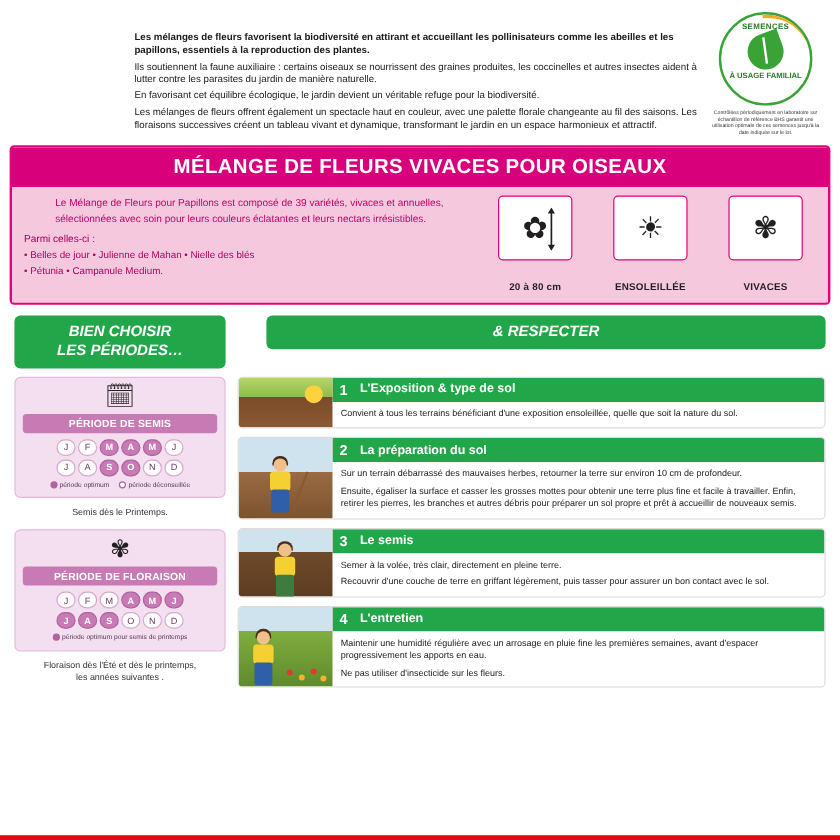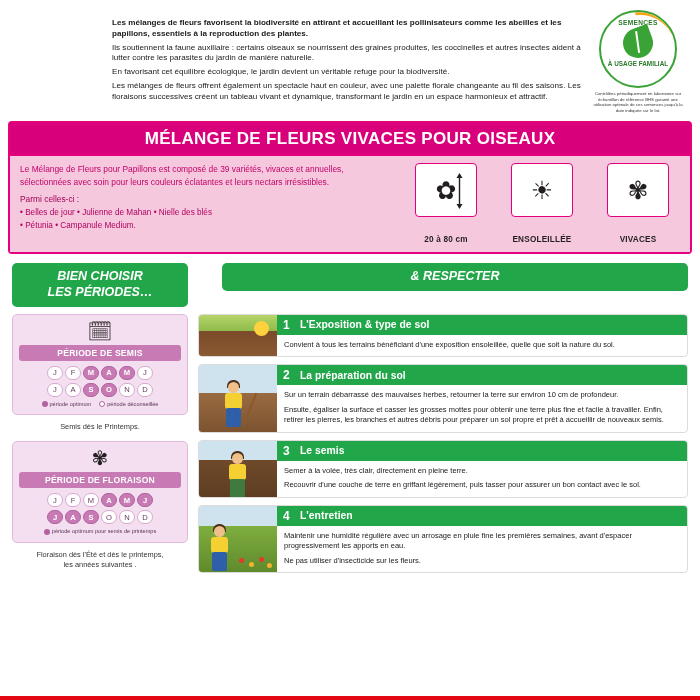--- a/index.html
+++ b/index.html
@@ -7,21 +7,21 @@
     width: 700px; height: 700px;
     font-family: "Liberation Sans", sans-serif;
     background: #ffffff;
     color: #231f20;
     overflow: hidden;
     position: relative;
   }
   .page { position: relative; width: 700px; height: 700px; padding: 6px 8px 0 8px; }
 
   
-  .intro { display: flex; gap: 6px; align-items: center; padding: 4px 4px 6px 104px; }
+  .intro { display: flex; gap: 6px; align-items: flex-end; padding: 4px 4px 6px 104px; }
   .intro-text { flex: 1; font-size: 8.1px; line-height: 1.33; color: #1a1a1a; }
   .intro-text p { margin-bottom: 3px; }
   .intro-text p.bold { font-weight: bold; }
   .badge-wrap { width: 100px; text-align: center; flex: 0 0 100px; }
   .badge-circle {
     width: 78px; height: 78px; border-radius: 50%;
     background: #ffffff; border: 2px solid #3aa335;
     margin: 0 auto; position: relative; overflow: hidden;
   }
   .badge-circle .bc-top {
@@ -50,21 +50,21 @@
 
   
   .pink-block { border: 2px solid #e5007d; border-radius: 4px; margin-top: 2px; }
   .pink-title {
     background: #d9007c; color: #fff; text-align: center;
     font-size: 17px; font-weight: bold; letter-spacing: .3px;
     padding: 6px 0 5px; border-bottom: 2px solid #e5007d;
   }
   .pink-body { background: #f5c8de; display: flex; padding: 7px 8px 8px 10px; gap: 8px; }
   .pink-left { flex: 1; color: #b3005f; font-size: 8.4px; line-height: 1.45; }
-  .pink-left .lead { color: #c4006a; margin-bottom: 5px; }
+  .pink-left .lead { color: #c4006a; margin-bottom: 5px; margin-left: 26px; }
   .pink-left .parmi { color: #a30057; margin-bottom: 2px; }
   .pink-left ul { list-style: none; font-size: 8.2px; }
   .pink-left li { margin-bottom: 1px; }
   .pink-icons { display: flex; gap: 8px; flex: 0 0 290px; justify-content: flex-end; }
   .picon { width: 88px; text-align: center; }
   .picon .box {
     width: 62px; height: 54px; background: #fff; border: 1px solid #e5007d;
     border-radius: 4px; margin: 0 auto; display: flex; align-items: center;
     justify-content: center; position: relative;
   }

